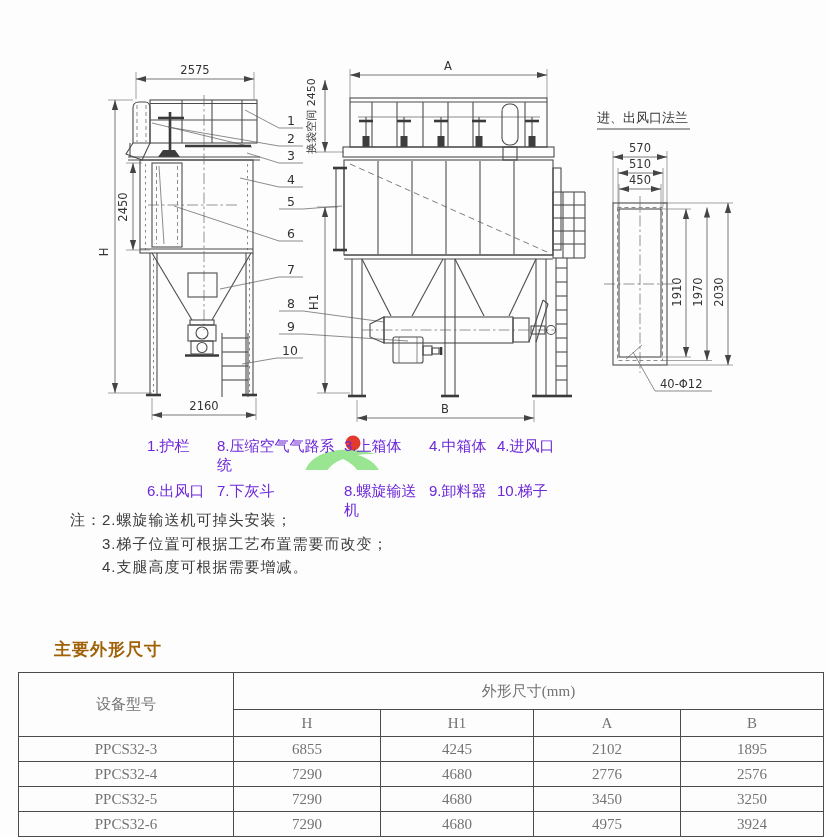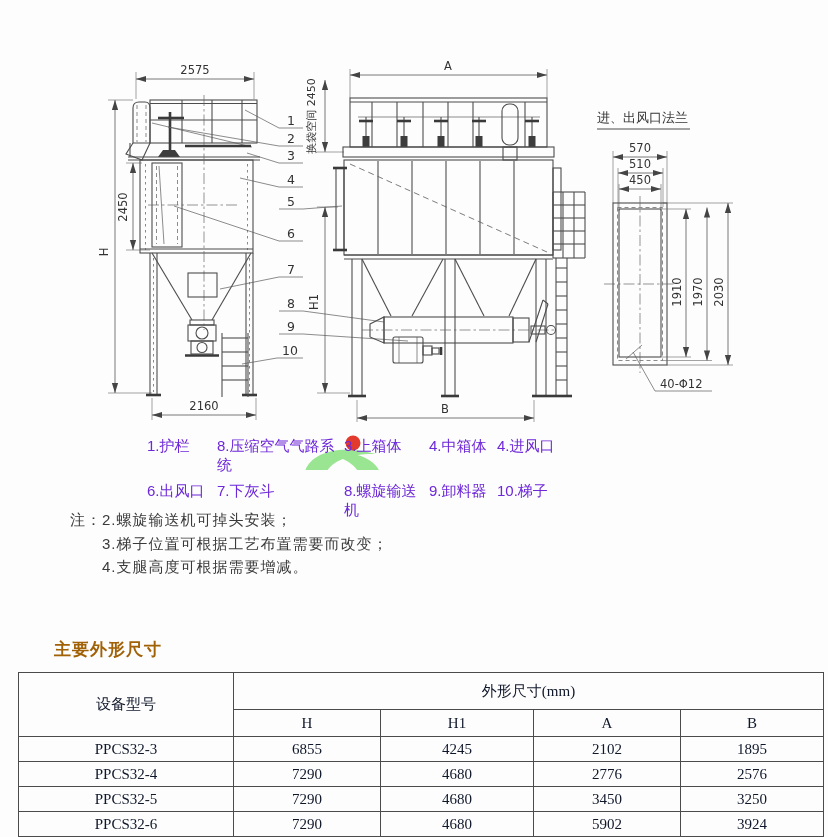--- a/index.html
+++ b/index.html
@@ -33,21 +33,21 @@
   
   .legend{position:absolute;left:147px;top:437px;z-index:3;display:grid;
           grid-template-columns:70px 127px 85px 68px 70px;row-gap:7px;
           font-size:15px;color:#6d28d9;}
   
   .notes{position:absolute;left:70px;top:508px;display:flex;font-size:15px;color:#3a3a3a;
          letter-spacing:1px;line-height:23.5px;}
   .notes .items div{white-space:nowrap;}
   
   .dims-table{position:absolute;left:18px;top:672px;border-collapse:collapse;
-        font-family:"Liberation Serif",serif;font-size:15px;color:#0f172a;
+        font-family:"Liberation Serif",serif;font-size:15px;color:#737373;
         table-layout:fixed;width:805px;}
   .dims-table th,.dims-table td{border:1.4px solid #4b4b4b;text-align:center;
         vertical-align:middle;font-weight:normal;padding:0;}
   .dims-table .r1{height:37px;}
   .dims-table .r2{height:27px;}
   .dims-table .rd{height:25px;}
 </style>
 </head>
 <body>
 
@@ -444,19 +444,19 @@
         <td>PPCS32-5</td>
         <td>7290</td>
         <td>4680</td>
         <td>3450</td>
         <td>3250</td>
       </tr>
       <tr class="rd">
         <td>PPCS32-6</td>
         <td>7290</td>
         <td>4680</td>
-        <td>5902</td>
+        <td>4975</td>
         <td>3924</td>
       </tr>
     </tbody>
   </table>
 
 </div>
 
 </body></html>

